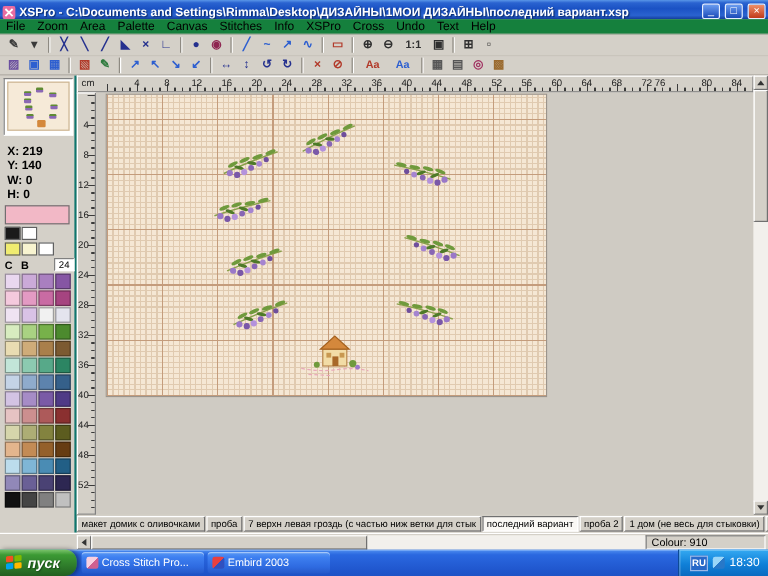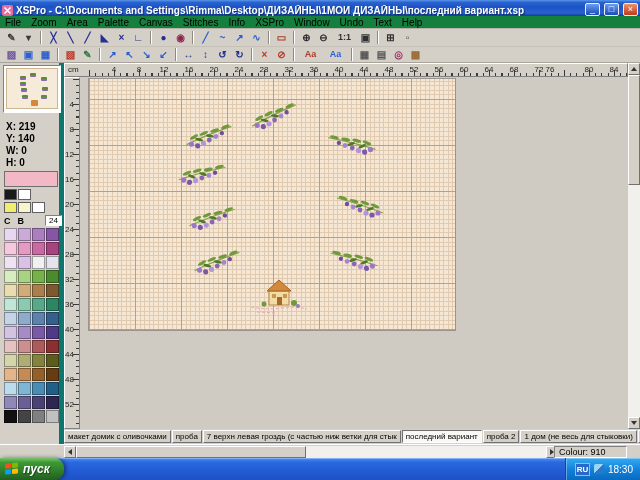--- a/index.html
+++ b/index.html
@@ -20,21 +20,21 @@
   .toolbar{position:absolute;left:0;right:0;background:#d4d0c8;display:flex;align-items:center;padding-left:3px}
   #toolbar1{top:29px;height:18px;border-bottom:1px solid #c6c2ba}
   #toolbar2{top:47px;height:16px;border-bottom:1px solid #a8a49c}
   .tb-btn{width:17px;height:15px;flex:none;display:flex;align-items:center;justify-content:center;border:1px solid transparent;border-radius:2px}
   .tb-btn.wide{width:25px}
   .tb-btn .glyph{font-size:10px;line-height:1;font-weight:bold}
   .tb-btn.wide .glyph{font-size:9px}
   .tb-sep{width:2px;height:13px;flex:none;margin:0 3px;border-left:1px solid #8e8a82;border-right:1px solid #fff}
 
   
-  .left-panel{position:absolute;left:0;top:63px;width:64px;height:381px;background:#d4d0c8;border-right:5px solid #0f766e}
+  .left-panel{position:absolute;left:0;top:63px;width:64px;height:381px;background:#d4d0c8;border-right:2px solid #0f766e}
   .preview{position:absolute;left:3px;top:2px;width:58px;height:48px;background:#fff;border:1px solid;border-color:#808080 #fff #fff #808080}
   .preview-inner{position:absolute;left:2px;top:2px;width:52px;height:41px;background:#f6ead8;border:1px solid #cdb694}
   .pmark-olive{position:absolute;width:6px;height:4px;border-radius:1px;background:linear-gradient(180deg,#5f8a34 40%,#8a68b4 40%)}
   .pmark-house{position:absolute;width:7px;height:6px;border-radius:1px;background:#d4883c}
   .coords{position:absolute;left:6px;top:58px;font-size:10px;font-weight:bold;line-height:12px;color:#000}
   .palette{position:absolute;left:4px;top:108px;width:58px}
   .current-color{width:54px;height:16px;border:1px solid #707070}
   .small-row{display:flex;gap:1px;margin-top:2px}
   .small-swatch{width:13px;height:11px;border:1px solid #606060}
   .cb-row{display:flex;align-items:center;gap:7px;margin-top:2px;font-size:9px;font-weight:bold}
@@ -76,21 +76,21 @@
   .arr-up{border-left:3px solid transparent;border-right:3px solid transparent;border-bottom:4px solid #333}
   .arr-down{border-left:3px solid transparent;border-right:3px solid transparent;border-top:4px solid #333}
   .arr-left{border-top:3px solid transparent;border-bottom:3px solid transparent;border-right:4px solid #333}
   .arr-right{border-top:3px solid transparent;border-bottom:3px solid transparent;border-left:4px solid #333}
 
   
   .tabs-row{position:absolute;left:64px;top:429px;right:0;height:15px;background:#d4d0c8;display:flex;align-items:flex-start;padding-top:1px;overflow:hidden}
   .tab{flex:none;height:13px;line-height:11px;font-size:8px;padding:0 3px;margin-right:1px;white-space:nowrap;background:#d4d0c8;border:1px solid;border-color:#fff #707070 #707070 #fff}
   .tab.active{background:#faf8f4;border-color:#707070 #fff #fff #707070}
   .status-row{position:absolute;left:0;top:444px;right:0;height:14px;background:#d4d0c8;border-top:1px solid #fff}
-  .colour-panel{position:absolute;right:13px;top:1px;width:73px;height:12px;background:#d4d0c8;border:1px solid;border-color:#808080 #fff #fff #808080;font-size:9px;line-height:10px;padding-left:4px}
+  .colour-panel{position:absolute;right:2px;top:1px;width:100px;height:12px;background:#d4d0c8;border:1px solid;border-color:#808080 #fff #fff #808080;font-size:9px;line-height:10px;padding-left:4px}
 
   
   .taskbar{position:absolute;left:0;top:458px;right:0;height:36px;display:flex;
     background:linear-gradient(180deg,#4f8ff0 0%,#2a68e0 12%,#1f55cc 50%,#1a46ae 100%);box-shadow:inset 0 1px 0 #7fb0f8}
   .start-btn{height:22px;flex:none;display:flex;align-items:center;gap:4px;padding:0 14px 0 5px;color:#fff;font-size:12px;font-weight:bold;font-style:italic;
     background:linear-gradient(180deg,#7cc46c 0%,#3c9a34 20%,#2f7d2b 60%,#225f20 100%);border-radius:0 10px 10px 0;box-shadow:2px 0 4px rgba(0,0,0,.45);text-shadow:1px 1px 1px #1a4a18}
   .win-flag{width:14px;height:12px;display:grid;grid-template-columns:6px 6px;grid-template-rows:5px 5px;gap:1px;transform:skewY(-5deg)}
   .win-flag i{border-radius:1px}
   .win-flag .f1{background:#f25022}.win-flag .f2{background:#7fba00}.win-flag .f3{background:#00a4ef}.win-flag .f4{background:#ffb900}
   .task-area{display:flex;align-items:center;height:22px;flex:1;overflow:hidden;padding-left:4px;gap:3px}
@@ -124,21 +124,21 @@
 
   <div class="menubar" id="menubar">
       <div class="menu-item">File</div>
       <div class="menu-item">Zoom</div>
       <div class="menu-item">Area</div>
       <div class="menu-item">Palette</div>
       <div class="menu-item">Canvas</div>
       <div class="menu-item">Stitches</div>
       <div class="menu-item">Info</div>
       <div class="menu-item">XSPro</div>
-      <div class="menu-item">Window</div>
+      <div class="menu-item">Cross</div>
       <div class="menu-item">Undo</div>
       <div class="menu-item">Text</div>
       <div class="menu-item">Help</div>
     </div>
   <div class="toolbar" id="toolbar1">
       <div class="tb-btn">
         <span class="glyph" style="color: rgb(58, 58, 58);">✎</span>
       </div>
       <div class="tb-btn">
         <span class="glyph" style="color: rgb(58, 58, 58);">▾</span>
@@ -644,20 +644,28 @@
     <div class="start-btn">
       <span class="win-flag">
           <i class="f1"></i>
           <i class="f2"></i>
           <i class="f3"></i>
           <i class="f4"></i>
         </span>
       <span>пуск</span>
     </div>
     <div class="task-area" id="task-area">
+        <div class="task-btn">
+          <span class="task-icon cross-stitch-icon"></span>
+          <span class="task-label">Cross Stitch Pro...</span>
+        </div>
+        <div class="task-btn">
+          <span class="task-icon embird-icon"></span>
+          <span class="task-label">Embird 2003</span>
+        </div>
       </div>
     <div class="tray">
       <span class="lang-box">RU</span>
       <span class="tray-icon"></span>
       <span class="tray-time">18:30</span>
     </div>
   </div>
 
 </div>
 

